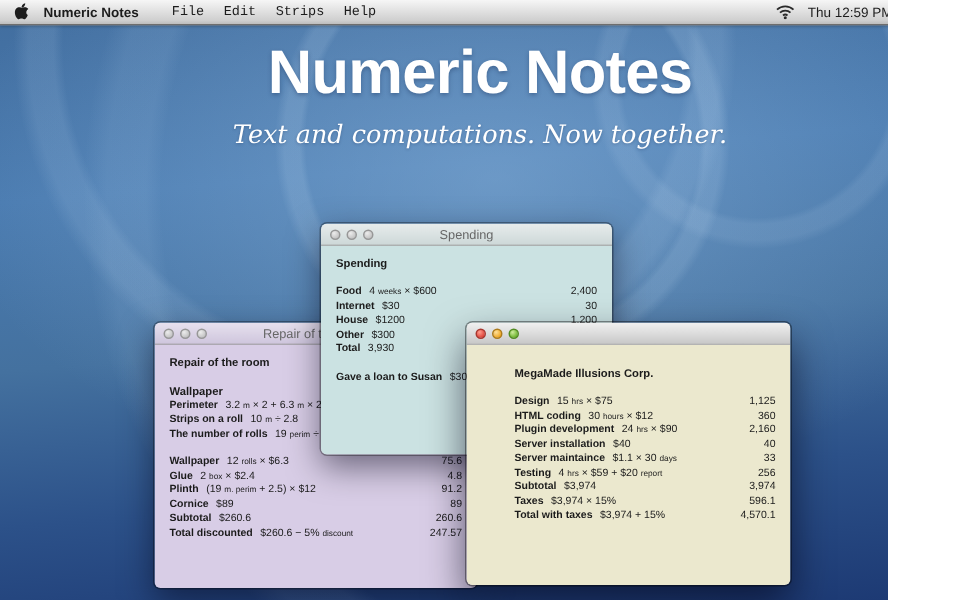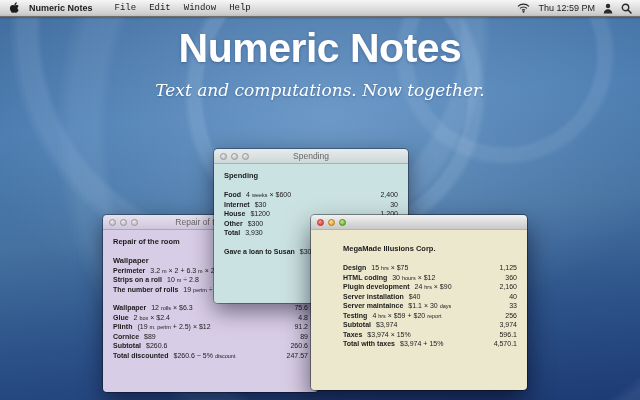--- a/index.html
+++ b/index.html
@@ -1,17 +1,17 @@
 <!DOCTYPE html>
 <html><head>
 <meta charset="utf-8">
 <style>
   html,body{margin:0;padding:0;}
   .desktop{
-    position:relative;width:640px;height:400px;overflow:hidden;
+    position:relative;width:592px;height:400px;overflow:hidden;
     font-family:"Liberation Sans",sans-serif;
     background:
       radial-gradient(circle 205px at 335px 95px, rgba(0,0,0,0) 64%, rgba(205,228,248,0.14) 66%, rgba(205,228,248,0.14) 71%, rgba(0,0,0,0) 74%),
       radial-gradient(circle 330px at 250px 30px, rgba(0,0,0,0) 63%, rgba(195,220,244,0.12) 65%, rgba(195,220,244,0.12) 70%, rgba(0,0,0,0) 73%),
       radial-gradient(circle 520px at 430px 130px, rgba(0,0,0,0) 62%, rgba(180,210,238,0.10) 64%, rgba(180,210,238,0.10) 69%, rgba(0,0,0,0) 72%),
       radial-gradient(circle 150px at 505px 55px, rgba(0,0,0,0) 60%, rgba(210,230,250,0.10) 63%, rgba(210,230,250,0.10) 70%, rgba(0,0,0,0) 74%),
       radial-gradient(ellipse 520px 300px at 330px 120px, rgba(150,190,228,0.45), rgba(150,190,228,0) 70%),
       linear-gradient(175deg,#416d9e 0%,#4a7bb0 30%,#44719f 55%,#2c5189 78%,#1d3a74 100%);
   }
   
@@ -77,21 +77,21 @@
     <div class="left">
       <span class="apple">
         <svg width="11" height="12" viewBox="0 0 12 13">
           <path fill="#1c1c1c" d="M9.3 6.9c0-1.3.9-2.1 1.5-2.5-.6-.8-1.5-1.3-2.5-1.3-.9 0-1.6.5-2.1.5-.5 0-1.2-.5-2-.5C2.6 3.1 1 4.4 1 6.8c0 2.4 1.7 5 2.9 5 .5 0 1.1-.5 1.9-.5s1.3.5 1.9.5c1.1 0 2.4-2.1 2.7-3.2-.7-.3-1.1-1-1.1-1.7zM7.8 2.3c.5-.6.8-1.3.7-2.1-.7.1-1.4.5-1.9 1.1-.4.5-.8 1.3-.7 2 .8.1 1.5-.4 1.9-1z"></path>
         </svg>
       </span>
       <span class="appname">Numeric Notes</span>
       <span class="menu-items">
           <span class="menu-item">File</span>
           <span class="menu-item">Edit</span>
-          <span class="menu-item">Window</span>
+          <span class="menu-item">Strips</span>
           <span class="menu-item">Help</span>
         </span>
     </div>
     <div class="right">
       <span class="mb-icon">
         <svg width="13" height="10" viewBox="0 0 13 10">
           <path fill="none" stroke="#2a2a2a" stroke-width="1.2" d="M1 3.4a8 8 0 0 1 11 0M3 5.4a5.2 5.2 0 0 1 7 0M5 7.3a2.4 2.4 0 0 1 3 0"></path>
           <circle cx="6.5" cy="8.8" r="1" fill="#2a2a2a"></circle>
         </svg>
       </span>

